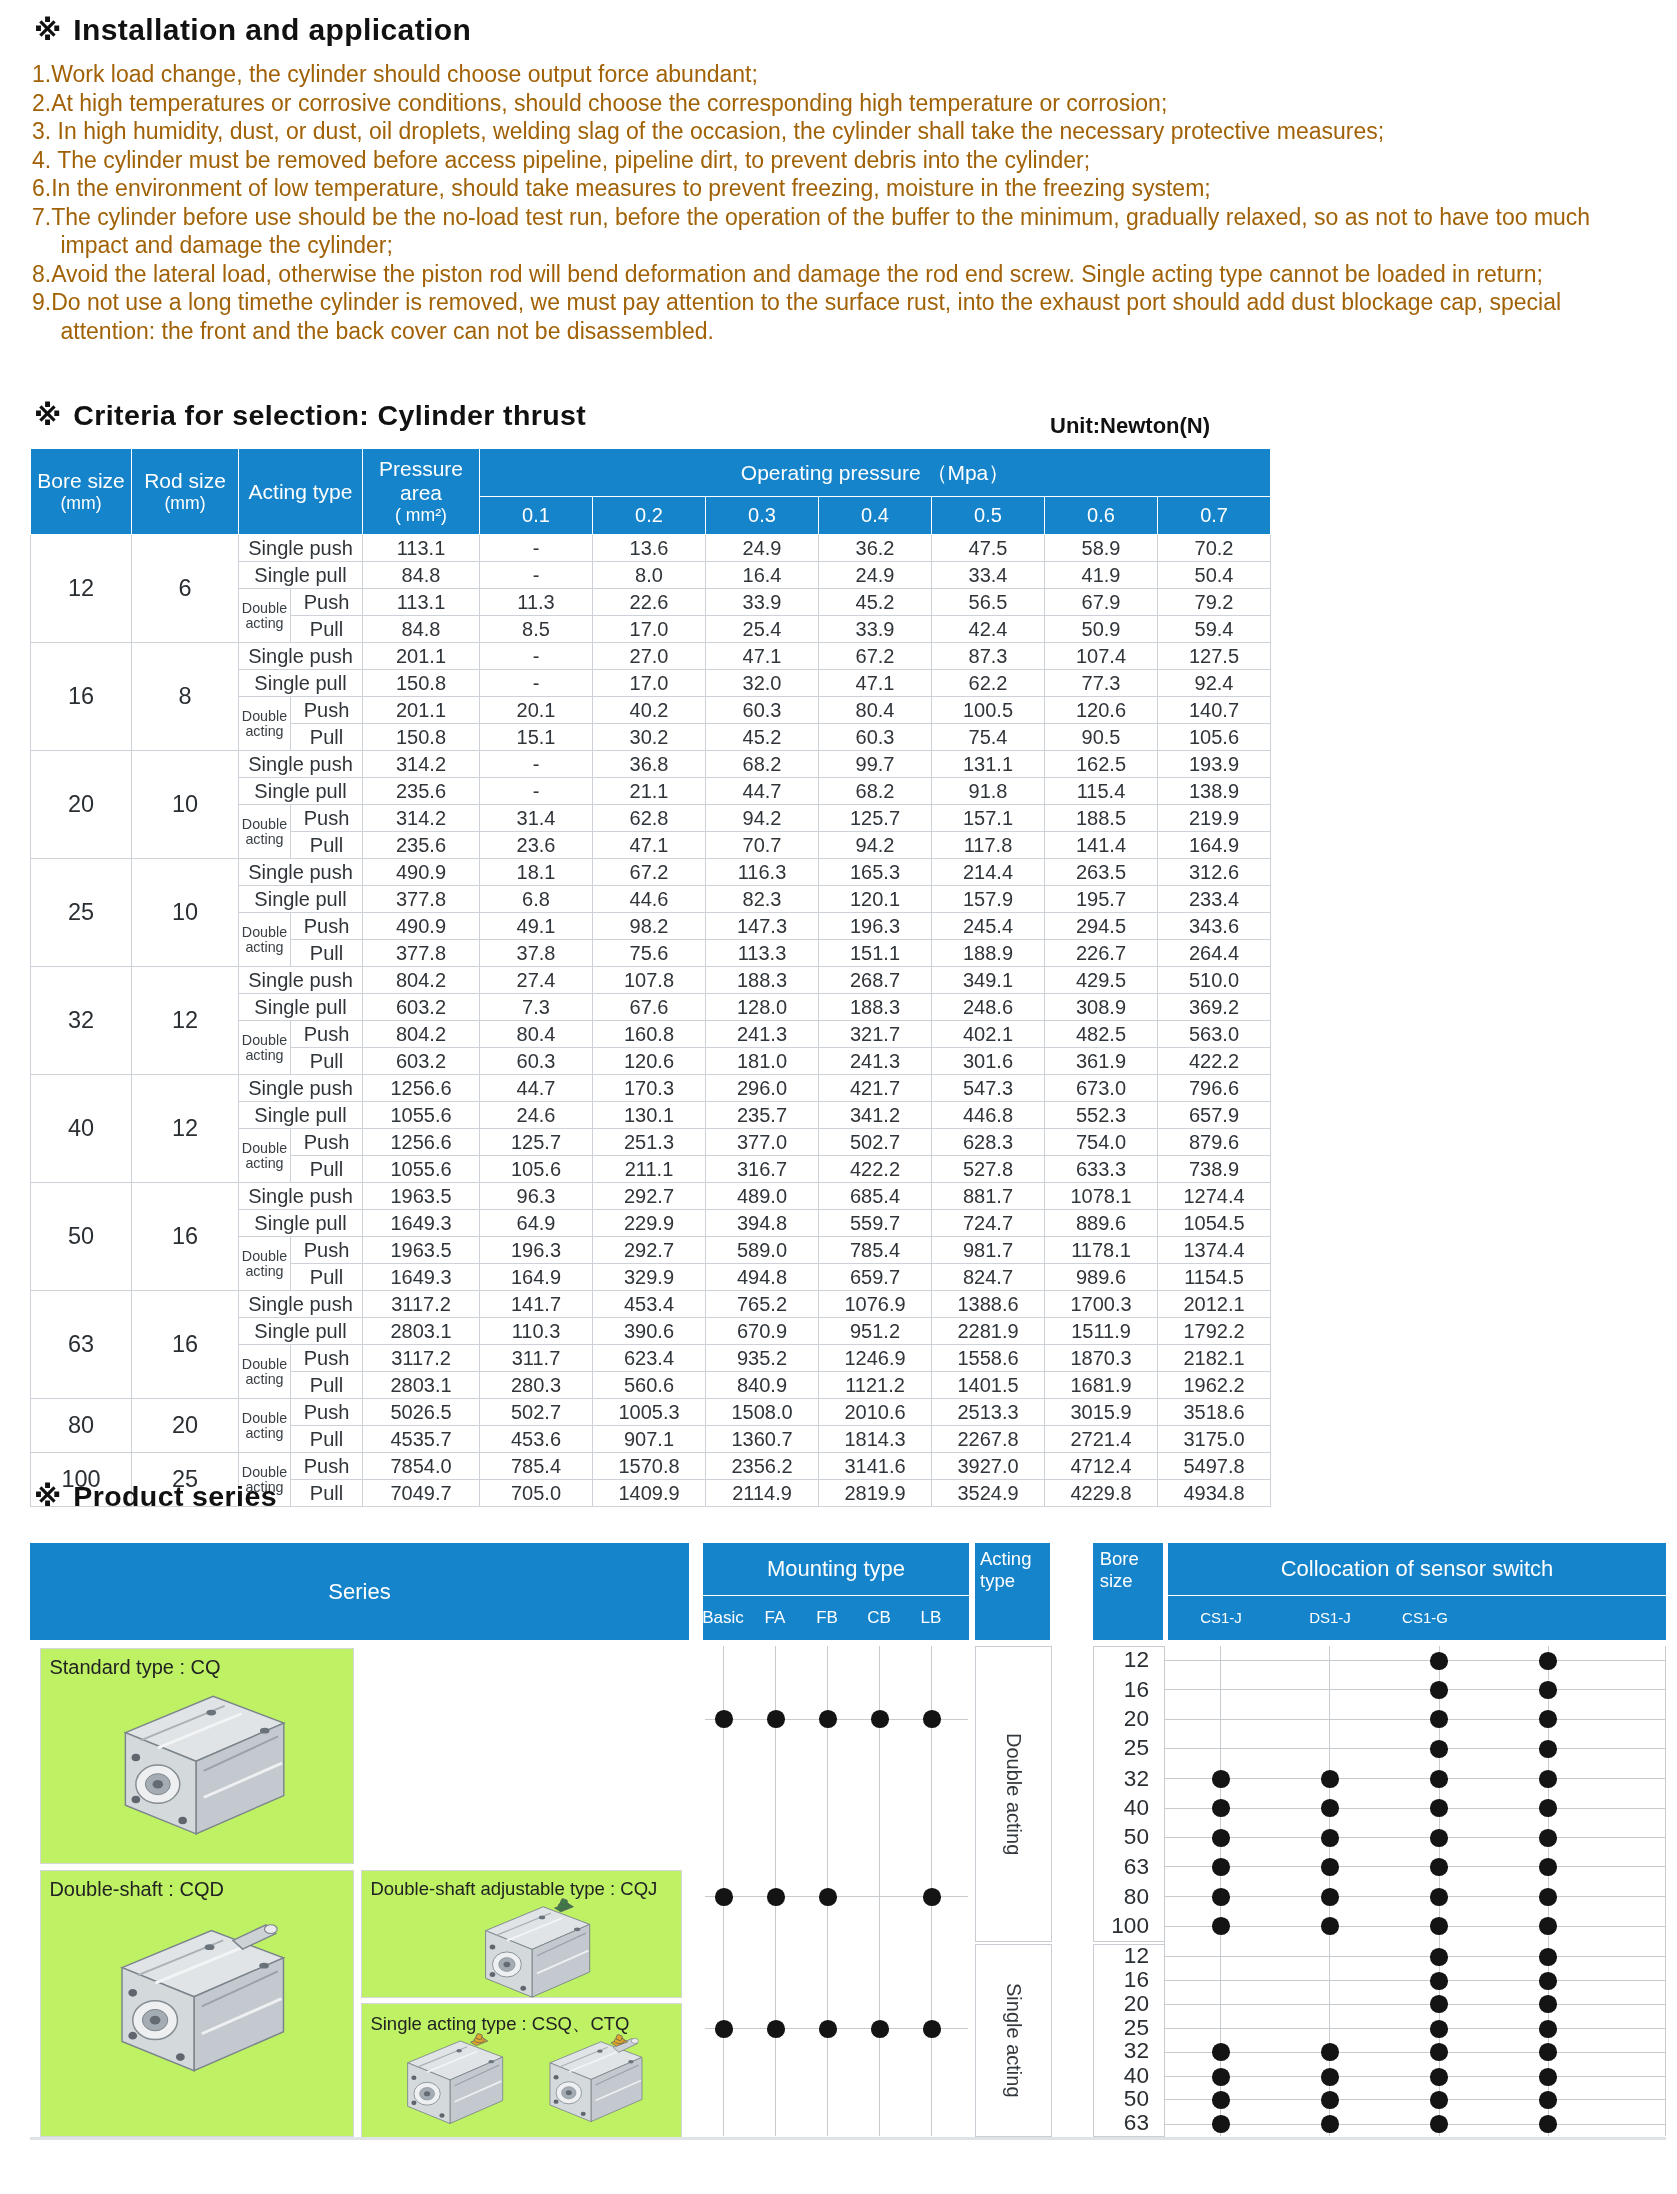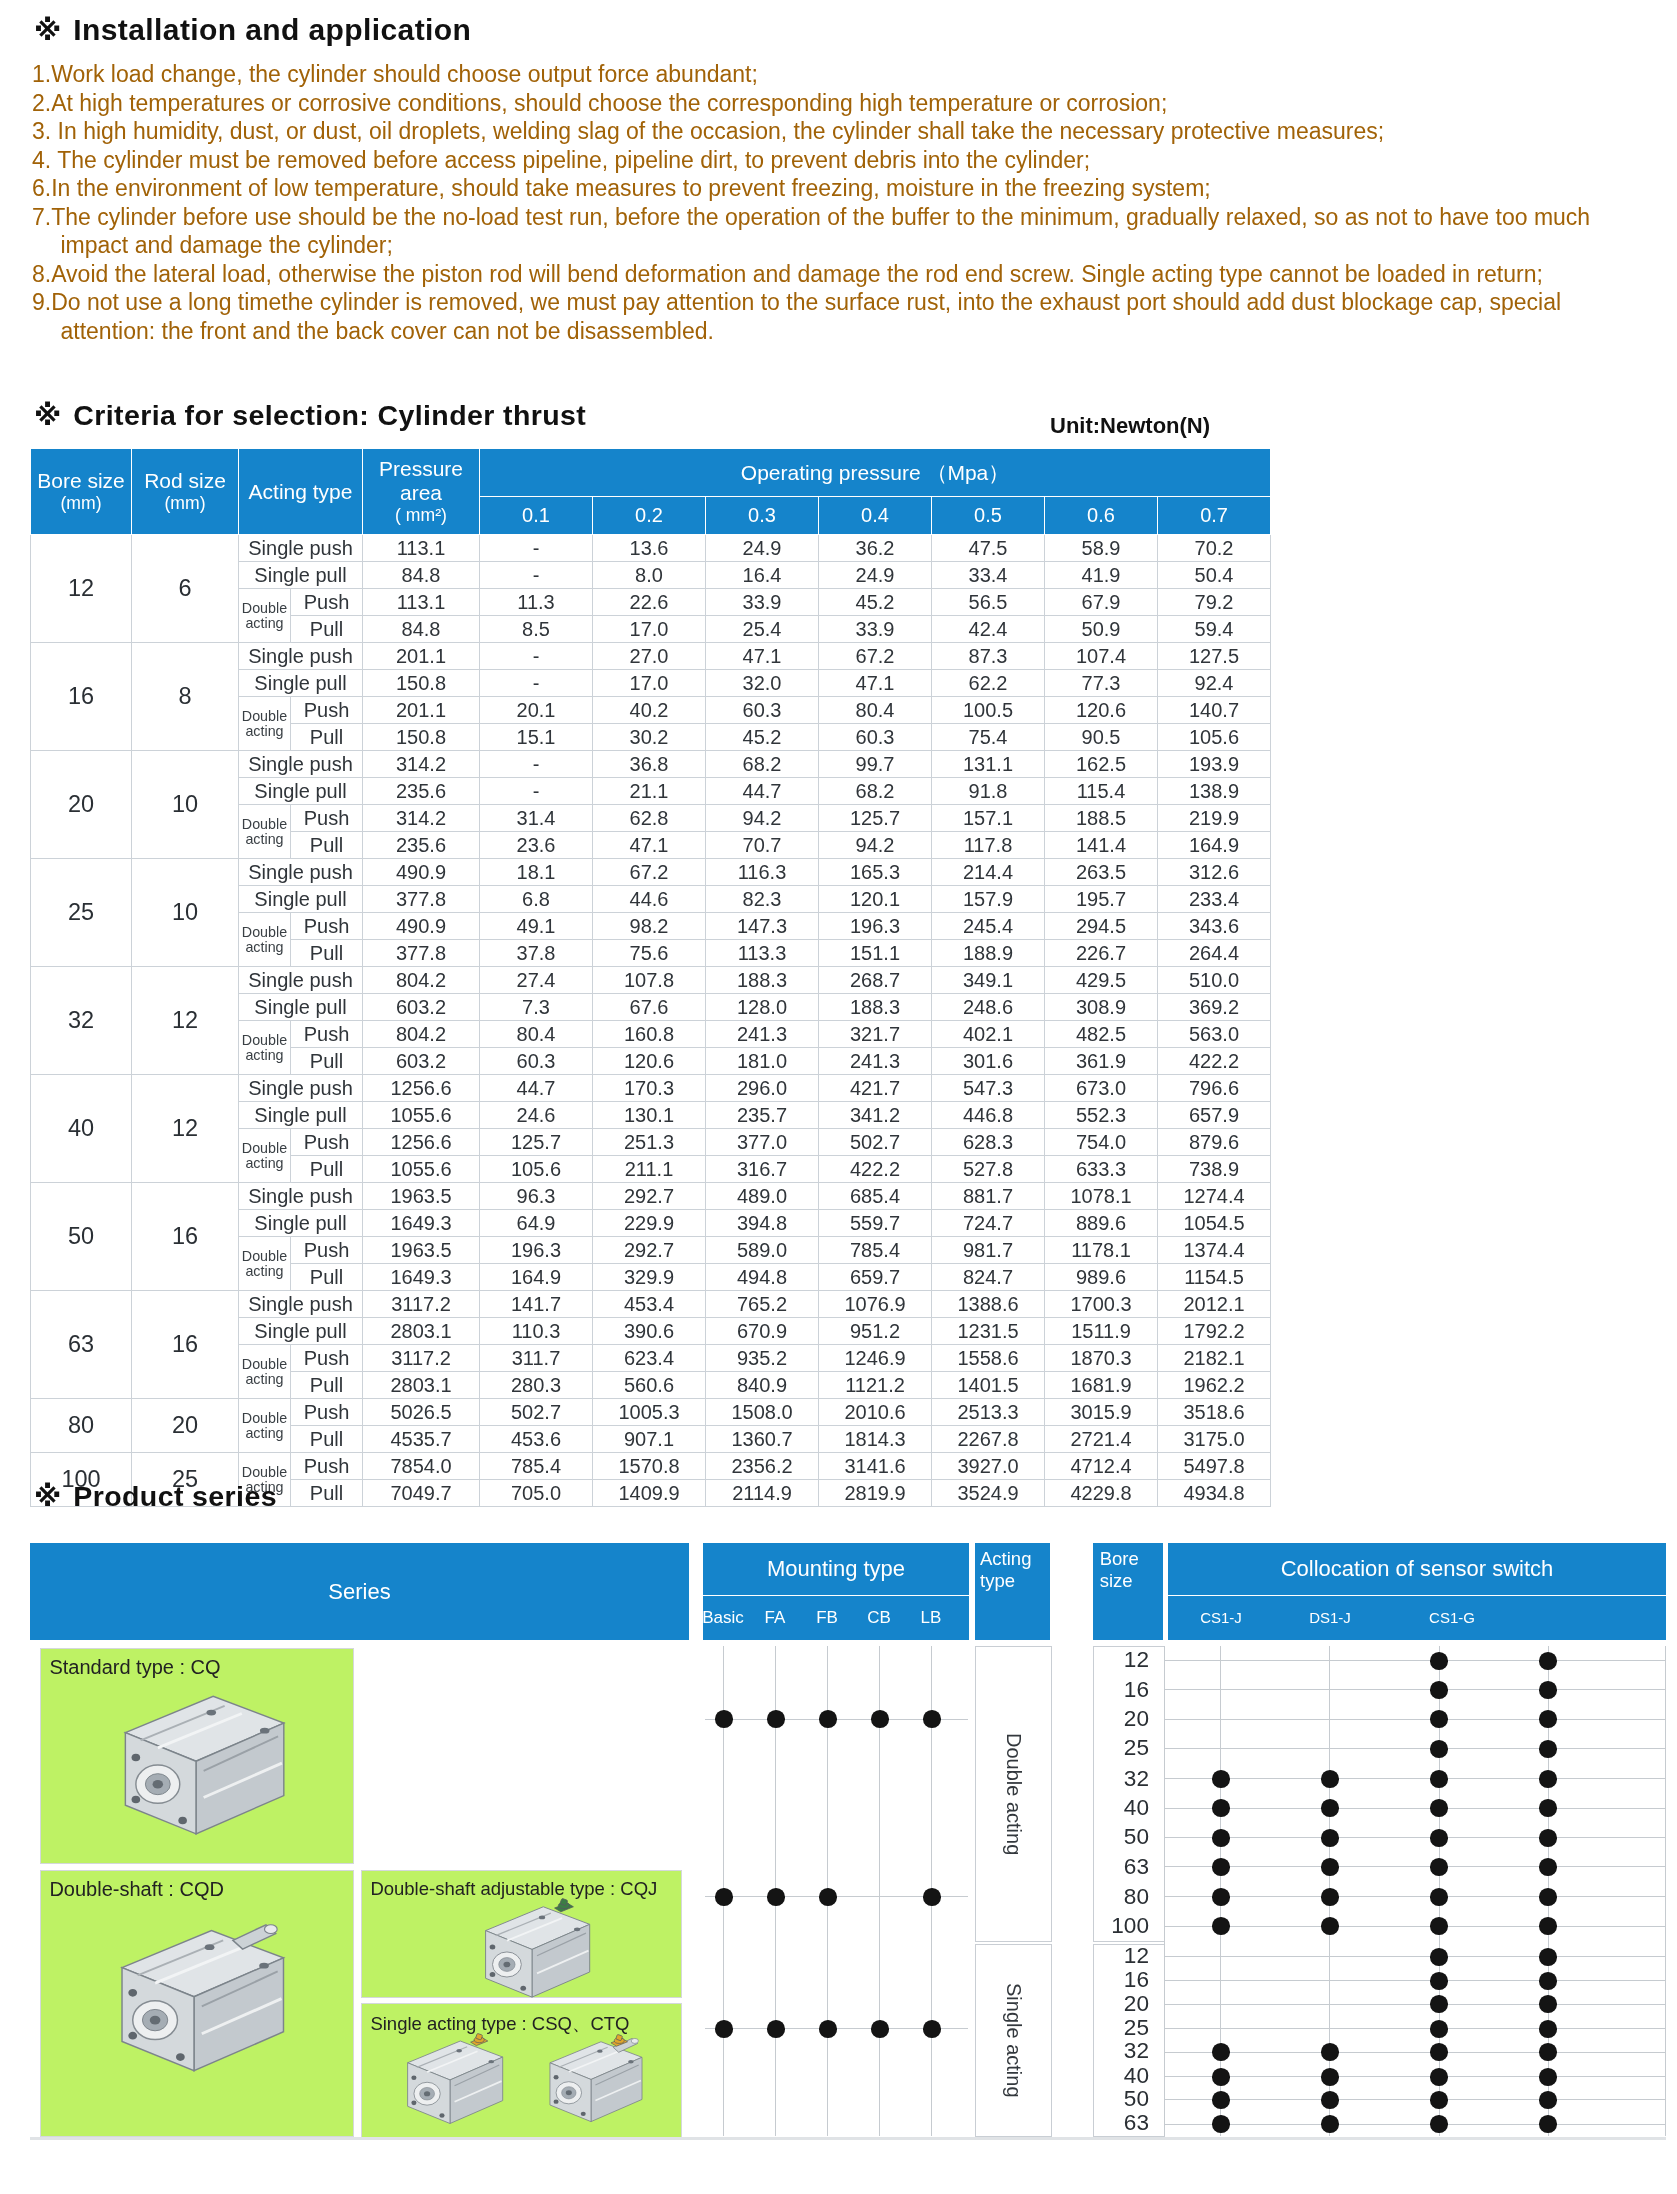--- a/index.html
+++ b/index.html
@@ -474,21 +474,21 @@
         <td>1700.3</td>
         <td>2012.1</td>
       </tr>
       <tr>
         <td class="act" colspan="2">Single pull</td>
         <td>2803.1</td>
         <td>110.3</td>
         <td>390.6</td>
         <td>670.9</td>
         <td>951.2</td>
-        <td>1231.5</td>
+        <td>2281.9</td>
         <td>1511.9</td>
         <td>1792.2</td>
       </tr>
       <tr>
         <td class="dbl" rowspan="2">
           <div>Double</div>
           <div>acting</div>
         </td>
         <td class="act">Push</td>
         <td>3117.2</td>
@@ -594,21 +594,21 @@
 <div class="abs blue" style="left:1093px;top:1543px;width:70px;height:97px;font-size:18.5px;line-height:22px;padding-top:5px;padding-left:6.7px;box-sizing:border-box;">
   <div>Bore</div>
   <div>size</div>
 </div>
 
 <div class="abs blue" style="left:1168px;top:1543px;width:498px;height:97px;">
   <div class="ps-head" style="height:52px;">Collocation of sensor switch</div>
   <div class="ps-subrow abs" style="left:0;top:52px;width:498px;height:44px;">
       <span class="abs senscol-lbl" style="left: 53px; top: 13.4px; transform: translateX(-50%);">CS1-J</span>
       <span class="abs senscol-lbl" style="left: 162px; top: 13.4px; transform: translateX(-50%);">DS1-J</span>
-      <span class="abs senscol-lbl" style="left: 284px; top: 13.4px; transform: translateX(-50%); text-align: center;">CS1-G</span>
+      <span class="abs senscol-lbl" style="left: 257px; top: 13.4px; transform: translateX(-50%); text-align: center;">CS1-G</span>
       <span class="abs senscol-lbl" style="left: 380px; top: 13.4px; transform: translateX(-50%); margin-top: 42px;">DS1-G</span>
     </div>
 </div>
 
 <div class="abs sidebox" style="left:975px;top:1646px;width:75px;height:294px;display:flex;align-items:center;justify-content:center;">
   <span class="vtext">Double acting</span>
 </div>
 <div class="abs sidebox" style="left:975px;top:1944px;width:75px;height:191px;display:flex;align-items:center;justify-content:center;">
   <span class="vtext">Single acting</span>
 </div>

